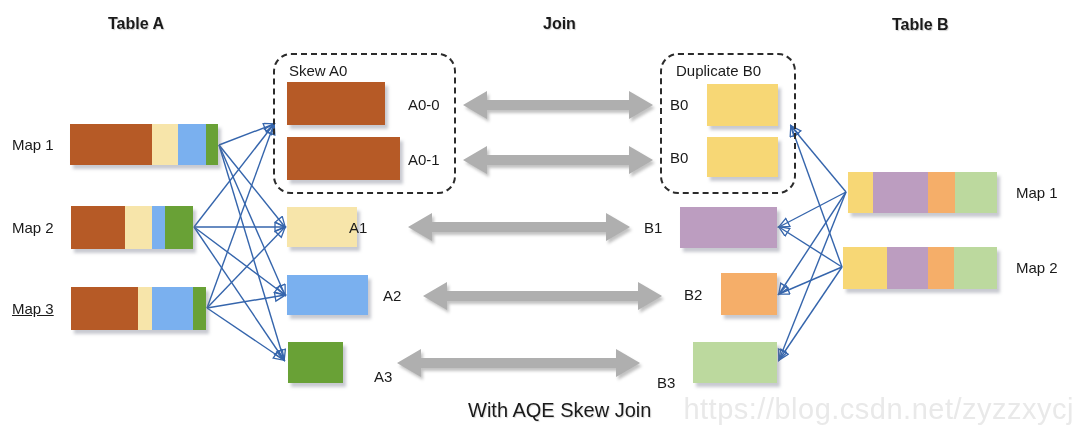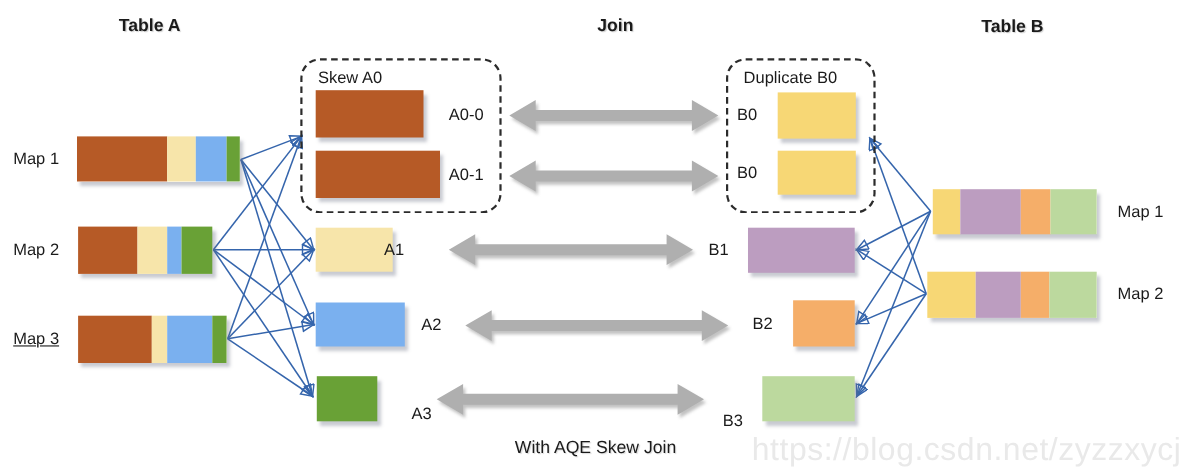--- a/index.html
+++ b/index.html
@@ -5,21 +5,21 @@
   html,body{margin:0;padding:0;background:#ffffff;}
   #canvas{
     position:relative;width:1080px;height:433px;background:#ffffff;overflow:hidden;
     font-family:"Liberation Sans", sans-serif;color:#1a1a1a;
   }
   .title{position:absolute;font-size:16px;font-weight:bold;white-space:nowrap;
          text-shadow:1px 1px 1px rgba(0,0,0,0.18);}
   #title-a{left:108px;top:15px;}
   #title-join{left:543px;top:15px;}
   #title-b{left:892px;top:16px;}
-  .caption{position:absolute;left:468px;top:399px;font-size:16px;white-space:nowrap;
+  .caption{position:absolute;left:468px;top:399px;font-size:20px;white-space:nowrap;
            text-shadow:1px 1px 1px rgba(0,0,0,0.15);}
   .watermark{position:absolute;right:6px;top:393px;font-size:29px;color:#e9e9e9;
              white-space:nowrap;letter-spacing:0.5px;}
   .group-box{position:absolute;border:2px dashed #2b2b2b;border-radius:18px;background:transparent;}
   #split-box{left:273px;top:53px;width:179px;height:137px;}
   #dup-box{left:660px;top:53px;width:132px;height:137px;}
   .group-label{position:absolute;left:14px;top:7px;font-size:15px;white-space:nowrap;}
   .bar{position:absolute;display:flex;box-shadow:3px 4px 3px rgba(110,115,135,0.38);}
   .seg{height:100%;}
   .block{position:absolute;box-shadow:3px 4px 3px rgba(110,115,135,0.38);}

